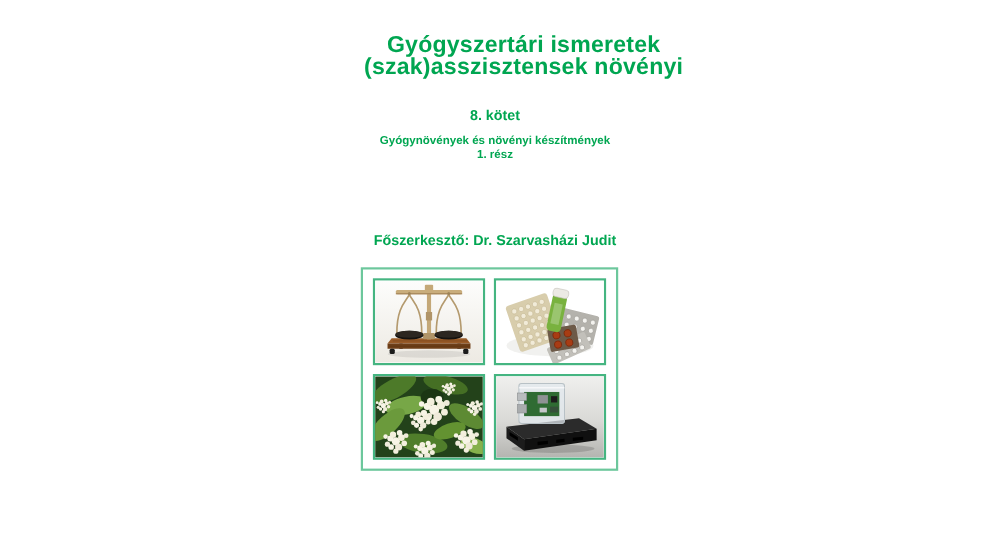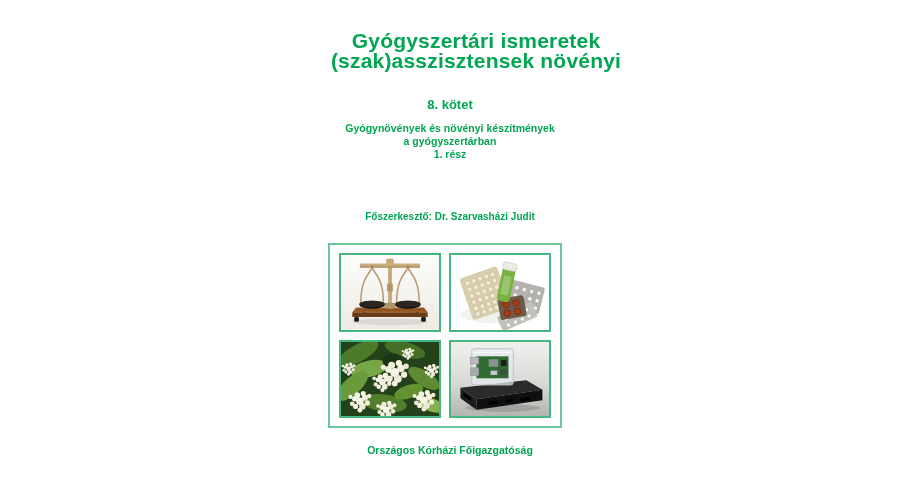--- a/index.html
+++ b/index.html
@@ -6,21 +6,21 @@
   body{
     width:900px;height:500px;position:relative;overflow:hidden;
     background:#ffffff;
     font-family:"Liberation Sans", sans-serif;
   }
   .green-text{color:#00A651;}
   .center-text{position:absolute;left:0;width:900px;text-align:center;}
   #title{top:31px;font-size:21px;font-weight:bold;line-height:20px;letter-spacing:0.2px;padding-left:26px;}
   #volume{top:97px;font-size:13px;font-weight:bold;}
   #subtitle{top:122px;font-size:10.5px;font-weight:bold;line-height:13px;}
-  #editor{top:211px;font-size:10px;font-weight:bold;}
+  #editor{top:211px;font-size:13px;font-weight:bold;}
   #footer{top:444px;font-size:10.5px;font-weight:bold;line-height:13px;}
 
   .photo-frame{
     position:absolute;left:328px;top:243px;width:234px;height:185px;
     box-sizing:border-box;border:2px solid #6CC79C;background:#ffffff;
     display:grid;grid-template-columns:1fr 1fr;grid-template-rows:1fr 1fr;
     gap:8px;padding:8px 9px;
   }
   .photo{
     box-sizing:border-box;border:2px solid #45B581;overflow:hidden;background:#fff;
@@ -32,21 +32,20 @@
 
 <div id="title" class="center-text green-text">
   <div>Gyógyszertári ismeretek</div>
   <div>(szak)asszisztensek növényi</div>
 </div>
 
 <div id="volume" class="center-text green-text">8. kötet</div>
 
 <div id="subtitle" class="center-text green-text">
   <div>Gyógynövények és növényi készítmények</div>
-  <div>a gyógyszertárban</div>
   <div>1. rész</div>
 </div>
 
 <div id="editor" class="center-text green-text">Főszerkesztő: Dr. Szarvasházi Judit</div>
 
 <div class="photo-frame">
 
   <div class="photo">
     <svg viewBox="0 0 104 78" preserveAspectRatio="none">
       <defs>
@@ -215,14 +214,13 @@
       <rect x="53" y="19" width="6" height="6" fill="#1c1c1c"></rect>
       <rect x="42" y="30" width="7" height="4.5" fill="#c4c7c9"></rect>
       <rect x="52" y="29" width="8" height="5.5" fill="#35503a"></rect>
       <line x1="22" y1="11" x2="66" y2="11" stroke="rgba(255,255,255,0.65)" stroke-width="1.4"></line>
     </svg>
   </div>
 
 </div>
 
 <div id="footer" class="center-text green-text">
-  <div>Országos Kórházi Főigazgatóság</div>
 </div>
 
 </body></html>

